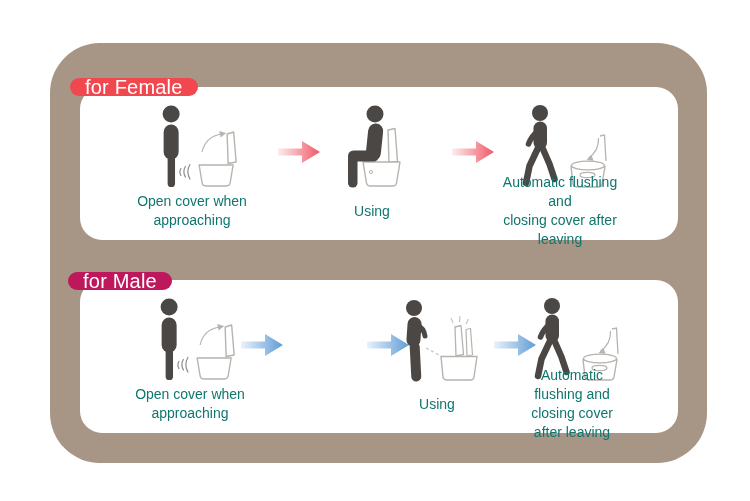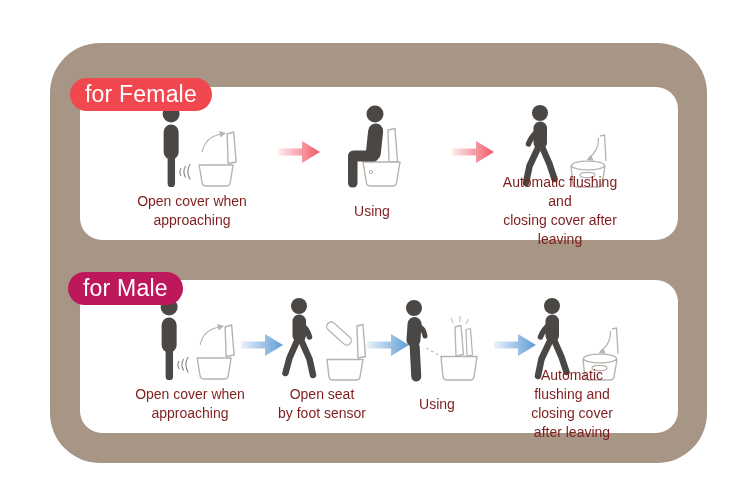--- a/index.html
+++ b/index.html
@@ -11,34 +11,34 @@
     position:absolute;left:50px;top:43px;width:657px;height:420px;
     background:#a79585;border-radius:50px;
   }
   .panel{
     position:absolute;left:30px;width:598px;height:153px;
     background:#ffffff;border-radius:22px;
   }
   .panel-female{top:44px;}
   .panel-male{top:237px;}
   .badge{
-    position:absolute;height:33px;min-width:104px;box-sizing:border-box;
+    position:absolute;height:18px;min-width:104px;box-sizing:border-box;
     padding:0 15px;border-radius:17px;display:flex;align-items:center;justify-content:center;
-    color:#ffffff;font-size:23px;letter-spacing:.2px;z-index:5;
+    color:#ffffff;font-size:20px;letter-spacing:.2px;z-index:5;
   }
   .badge-female{left:20px;top:35px;background:#f1484f;}
   .badge-male{left:18px;top:229px;background:#be185d;}
   .step{
     position:absolute;top:14px;transform:translateX(-50%);
     display:flex;flex-direction:column;align-items:center;
   }
   .step-icon{height:88px;display:flex;align-items:flex-end;justify-content:center;}
   .step-label{
     margin-top:2px;height:40px;display:flex;align-items:center;justify-content:center;
-    text-align:center;font-size:14px;line-height:19px;color:#7f1d1d;white-space:pre-line;
+    text-align:center;font-size:14px;line-height:19px;color:#0f766e;white-space:pre-line;
   }
   .flow-arrow{position:absolute;top:52px;transform:translateX(-50%);}
   .hidden-defs{position:absolute;width:0;height:0;overflow:hidden;}
 </style>
 </head>
 <body>
 
 <svg class="hidden-defs" aria-hidden="true">
   <defs>
     <linearGradient id="gradPink" x1="0" y1="0" x2="1" y2="0">
@@ -182,29 +182,20 @@
       <div class="step-label">Open cover when
 approaching</div>
     </div>
 
     <div class="flow-arrow" style="left:182px">
       <svg width="44" height="26" viewBox="0 0 44 26" fill="url(#gradBlue)">
           <use href="#sym-arrow"></use>
         </svg>
     </div>
 
-    <div class="step" style="left:242px">
-      <div class="step-icon">
-        <svg width="100" height="84" viewBox="0 0 100 84">
-            <use href="#sym-walktoward"></use>
-          </svg>
-      </div>
-      <div class="step-label">Open seat
-by foot sensor</div>
-    </div>
 
     <div class="flow-arrow" style="left:308px">
       <svg width="44" height="26" viewBox="0 0 44 26" fill="url(#gradBlue)">
           <use href="#sym-arrow"></use>
         </svg>
     </div>
 
     <div class="step" style="left:357px">
       <div class="step-icon">
         <svg width="96" height="84" viewBox="0 0 96 84">

